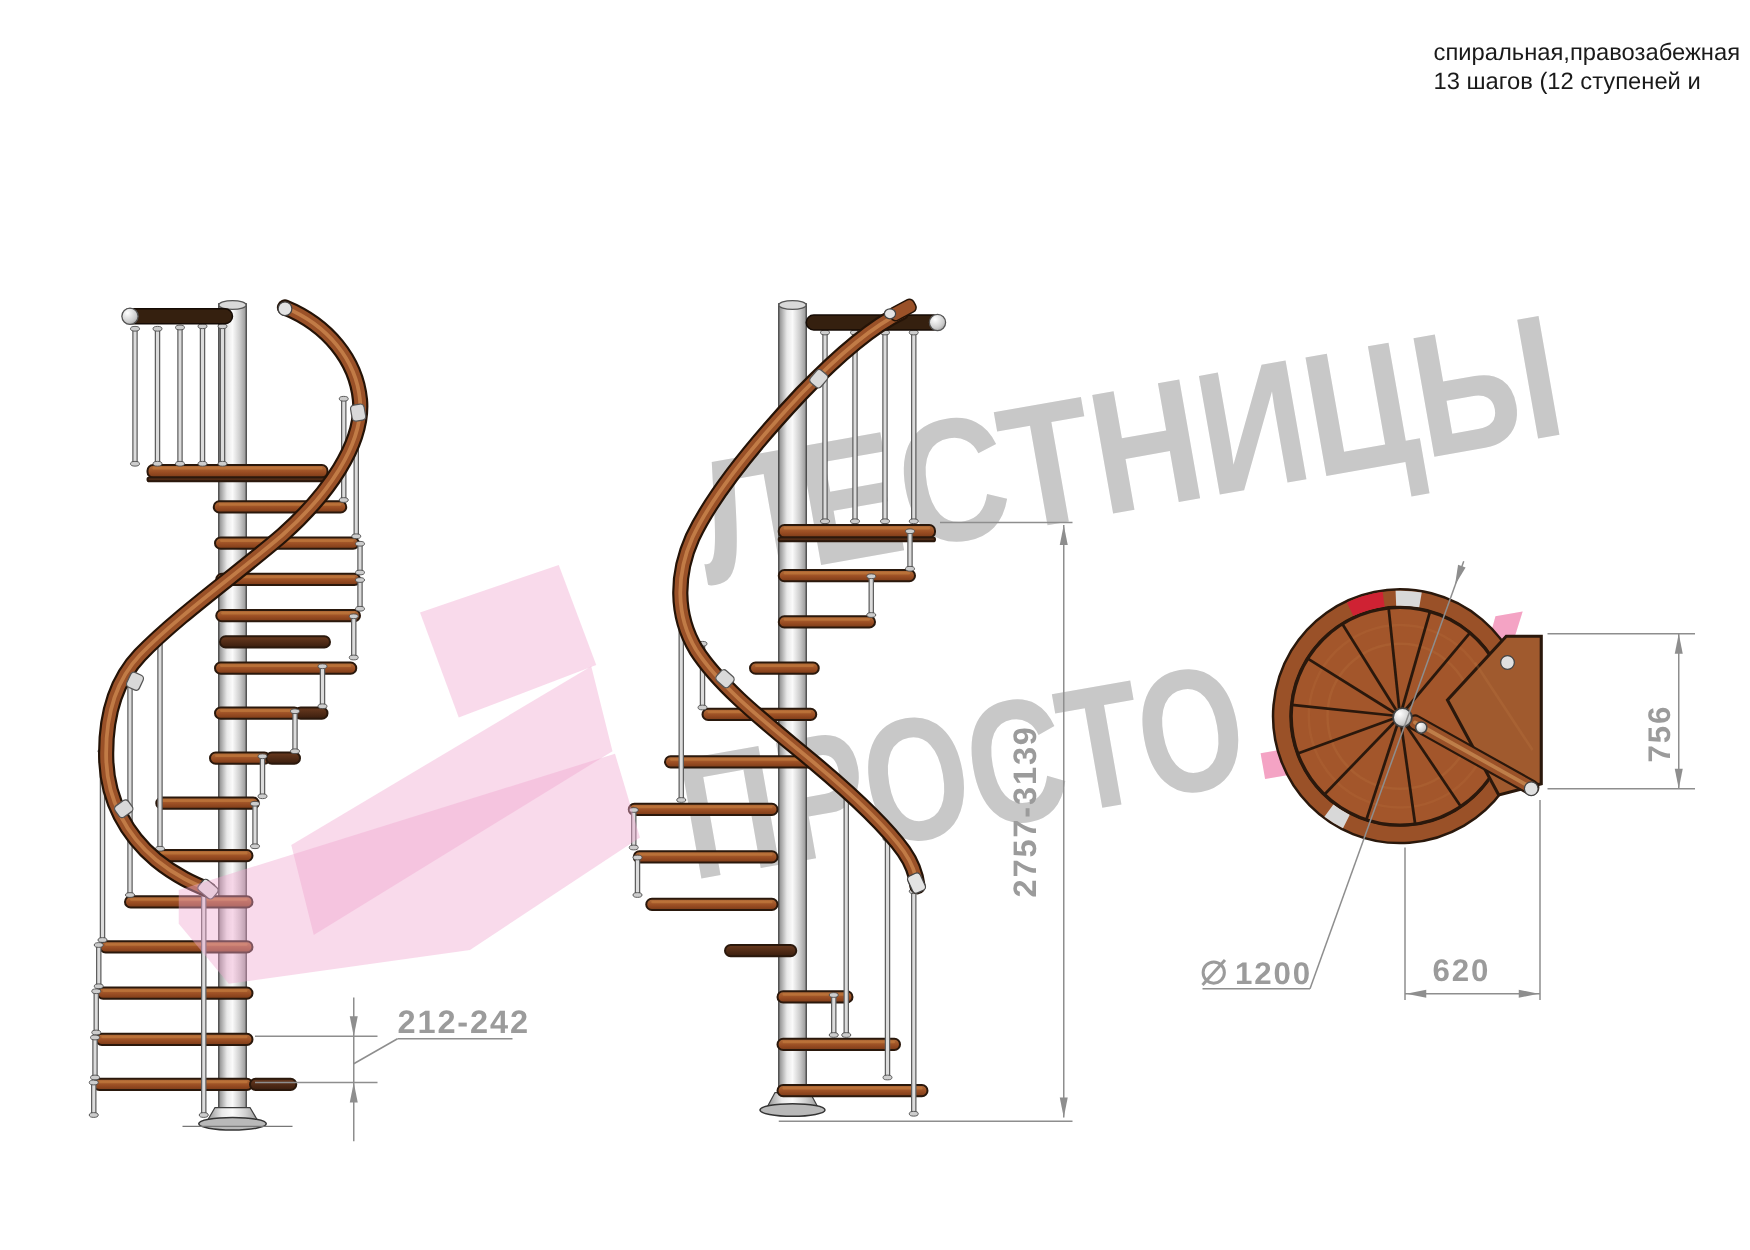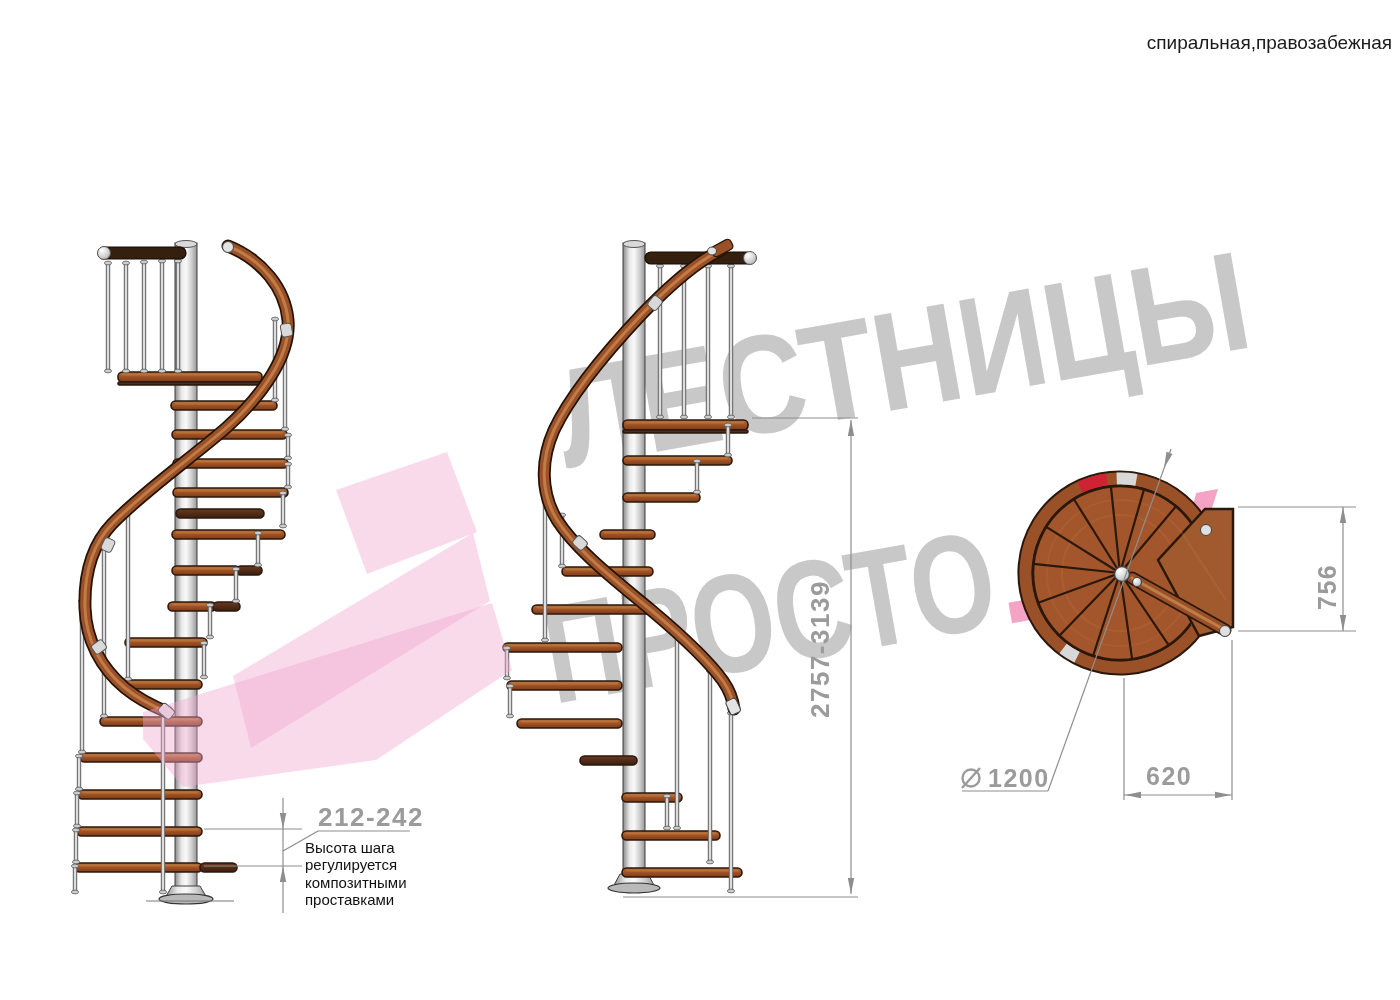--- a/index.html
+++ b/index.html
@@ -388,22 +388,17 @@
 
   <g fill="var(--pink)" opacity="1">
     <polygon points="336,490 447,452 477,532 367,574" opacity="0.42"></polygon>
     <polygon points="233,676 473,533 490,601 251,748" opacity="0.42"></polygon>
     <polygon points="143,712 492,603 512,670 376,760 183,787 143,739" opacity="0.42"></polygon>
   </g>
 </svg>
 
 <div id="title-block">
   <div>спиральная,правозабежная</div>
+  <div>13 шагов (12 ступеней и</div>
 </div>
 
-<div id="note-block">
-  <div>Высота шага</div>
-  <div>регулируется</div>
-  <div>композитными</div>
-  <div>проставками</div>
+
 </div>
 
-</div>
-
 </body></html>

